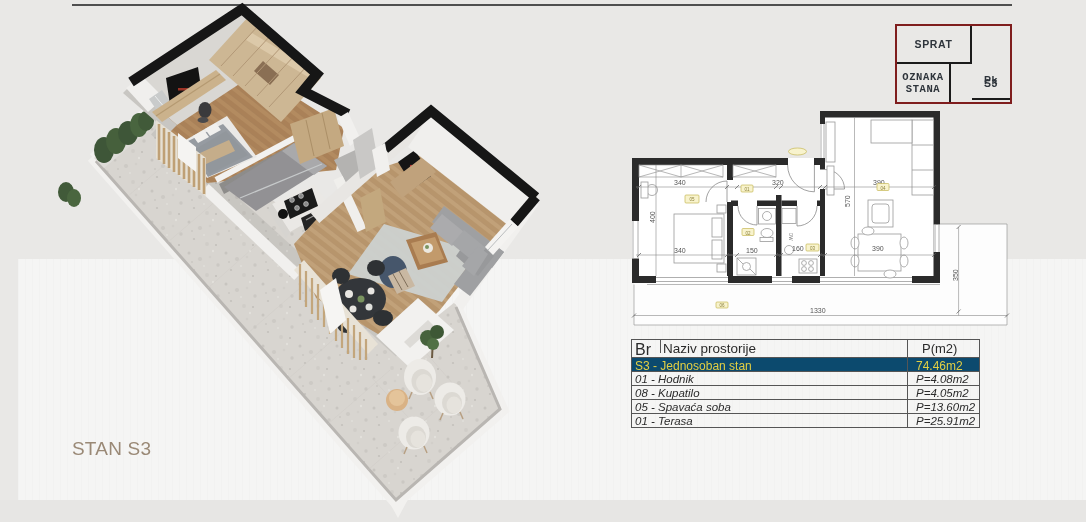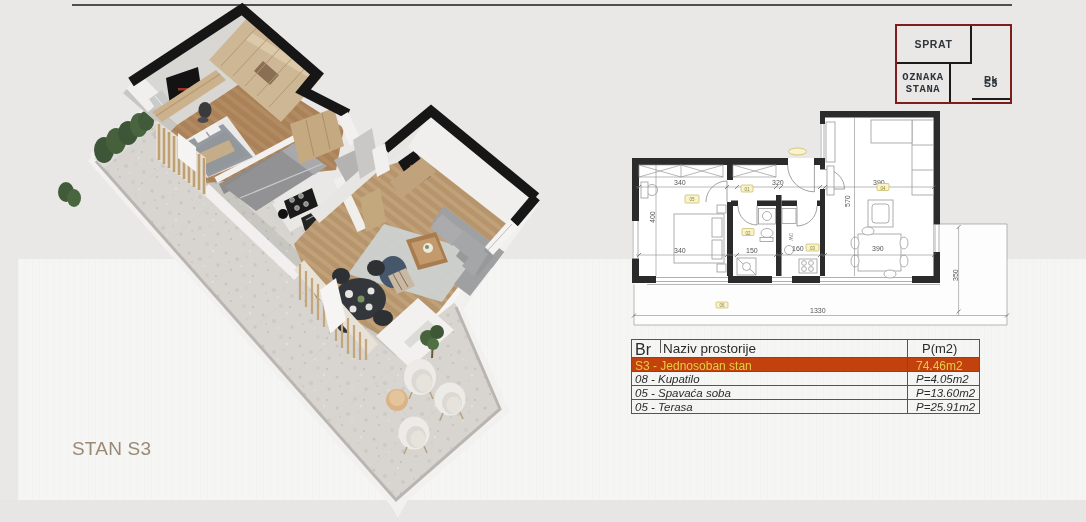--- a/index.html
+++ b/index.html
@@ -18,21 +18,21 @@
   .c21{left:0;top:38px;width:54px;height:38px;border-right:2px solid #1b1b1b;font-family:Liberation Mono, monospace;}
   .c22{left:75px;top:38px;width:38px;height:38px;}
   
   .t2{position:absolute;left:631px;top:339px;width:349px;color:#2b2b2b;}
   .t2 .row{position:relative;box-sizing:border-box;border-bottom:1px solid #555;height:14px;font-size:11.5px;font-style:italic;}
   .t2 .hdr{height:19px;border:1px solid #555;border-bottom:1px solid #555;font-style:normal;}
   .t2 .lt{position:absolute;left:3px;top:1px;white-space:nowrap;}
   .t2 .rt{position:absolute;left:284px;top:1px;white-space:nowrap;}
   .t2 .row{border-left:1px solid #555;border-right:1px solid #555;}
   .t2 .vd{position:absolute;left:275px;top:0;width:1px;height:100%;background:#555;}
-  .t2 .row.ylw{background:#c2410c;color:#e3cf43;font-style:normal;font-size:12px;}
+  .t2 .row.ylw{background:#0c4a6e;color:#e3cf43;font-style:normal;font-size:12px;}
 </style>
 </head>
 <body>
 
 <div class="band"></div>
 
 <div class="bot"></div>
 
 <div class="toprule"></div>
 
@@ -499,27 +499,32 @@
       <span style="position:absolute;left:28px;top:0;width:1px;height:13px;background:#555"></span>
       <span class="rt" style="font-size:13px;left:290px">P(m2)</span>
       <span class="vd"></span>
     </div>
   <div class="row ylw">
       <span class="lt">S3 - Jednosoban stan</span>
       <span class="rt">74.46m2</span>
       <span class="vd"></span>
     </div>
   <div class="row">
+      <span class="lt">01 - Hodnik</span>
+      <span class="rt">P=4.08m2</span>
+      <span class="vd"></span>
+    </div>
+  <div class="row">
       <span class="lt">08 - Kupatilo</span>
       <span class="rt">P=4.05m2</span>
       <span class="vd"></span>
     </div>
   <div class="row">
       <span class="lt">05 - Spavaća soba</span>
       <span class="rt">P=13.60m2</span>
       <span class="vd"></span>
     </div>
   <div class="row">
-      <span class="lt">05 - Terasa</span>
+      <span class="lt">01 - Terasa</span>
       <span class="rt">P=25.91m2</span>
       <span class="vd"></span>
     </div>
 </div>
 
 </body></html>

